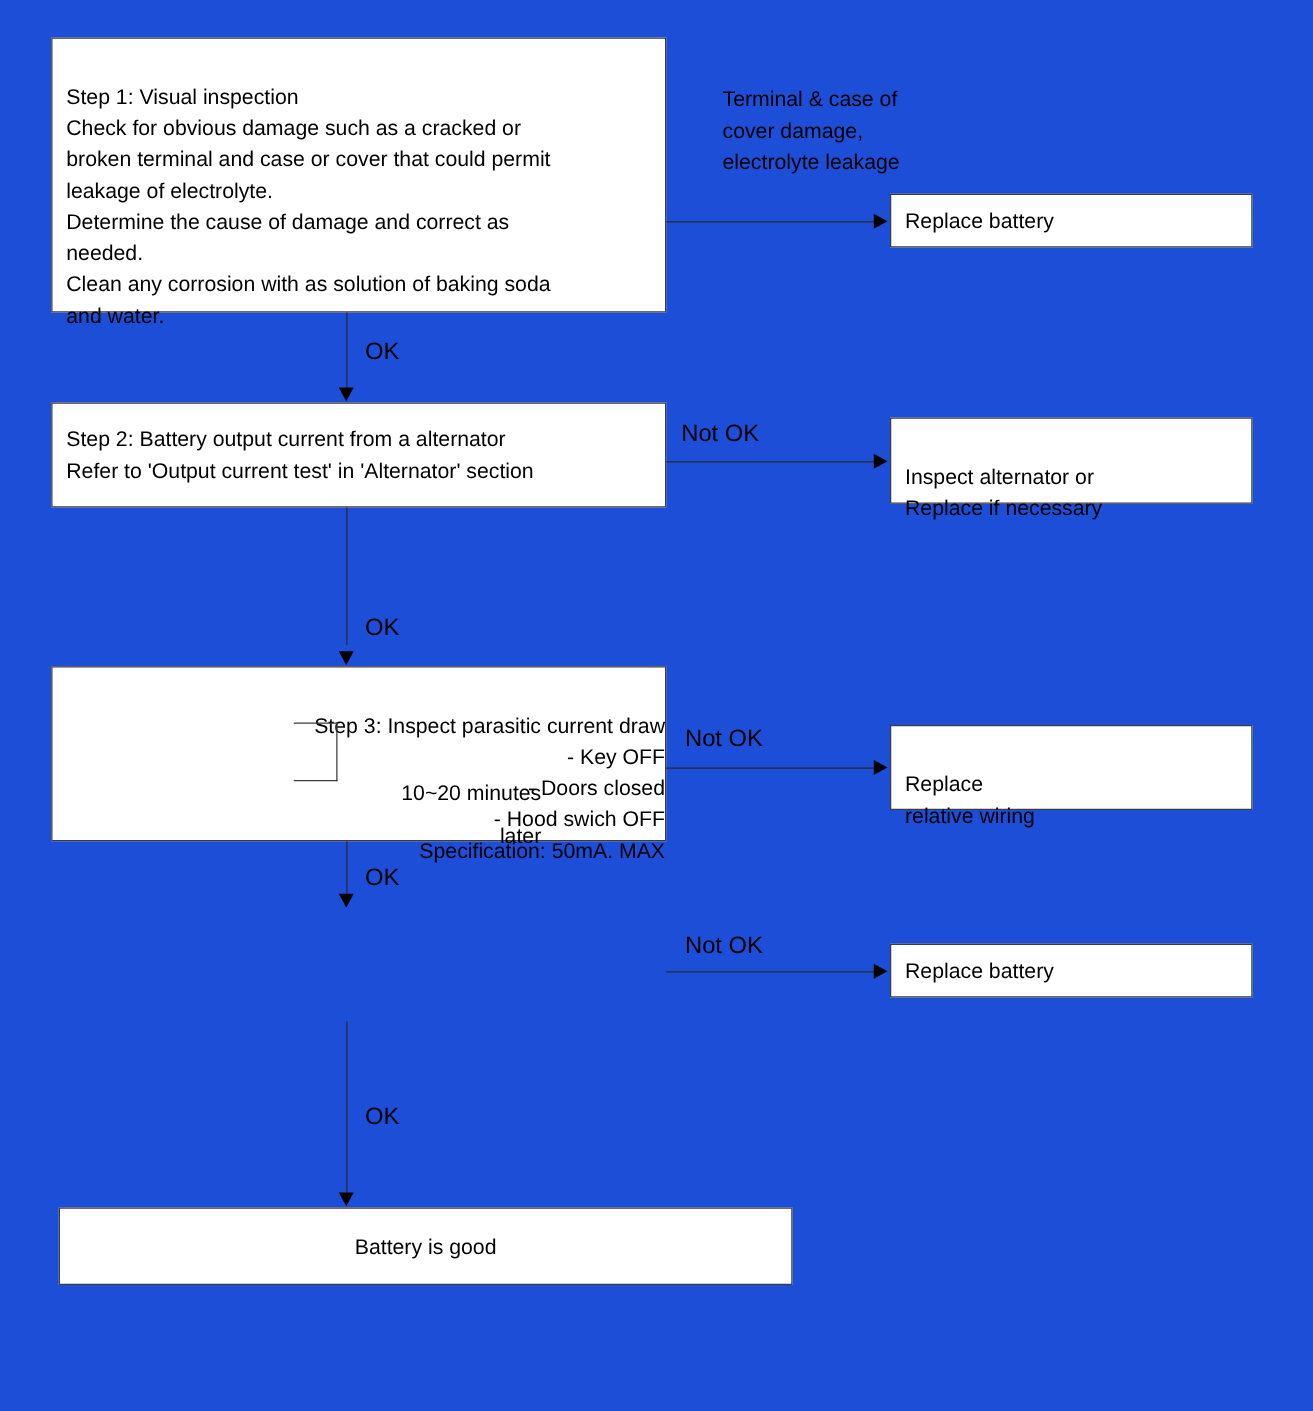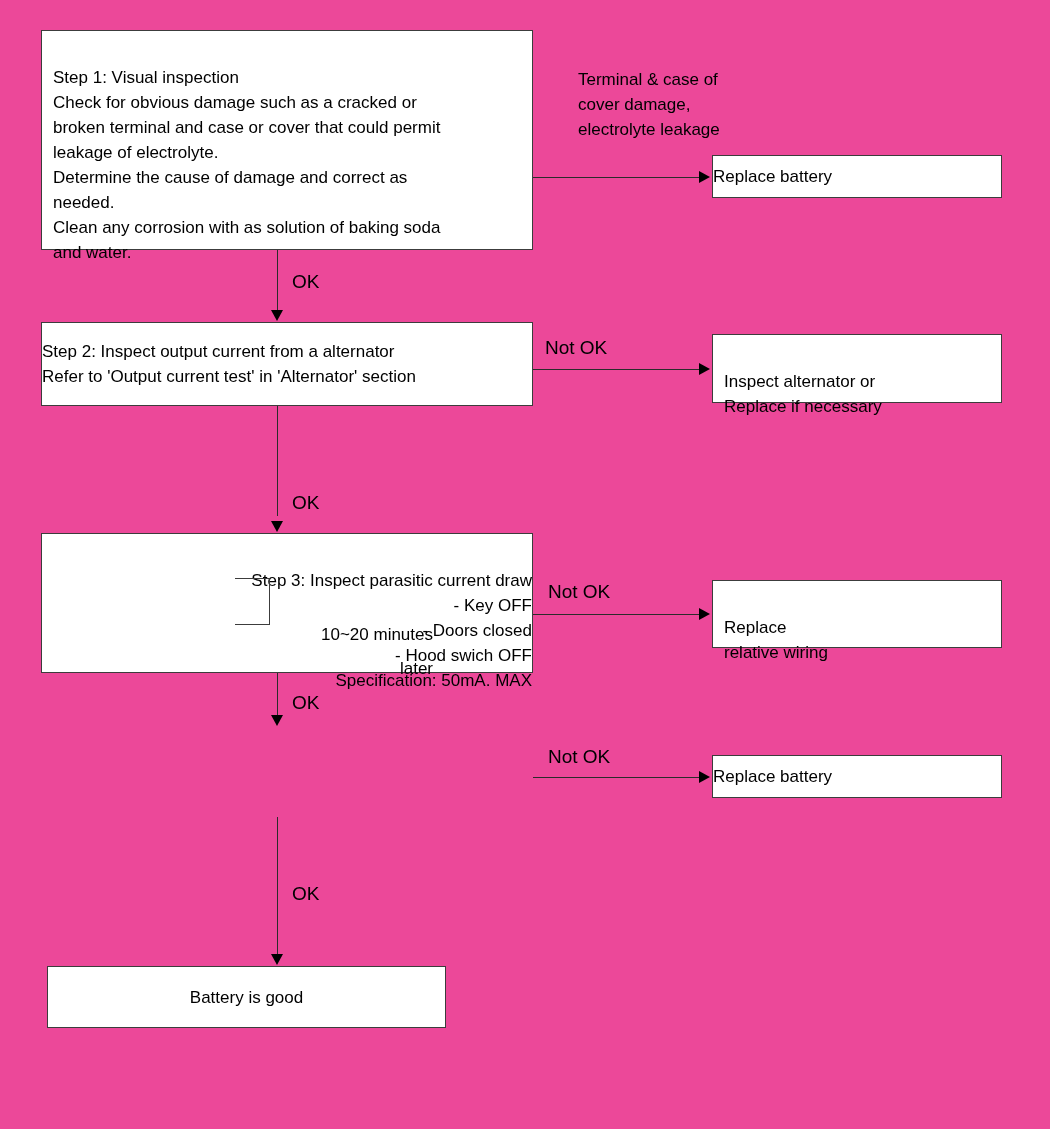--- a/index.html
+++ b/index.html
@@ -9,21 +9,21 @@
     background: #ffffff;
   }
   body {
     font-family: "Liberation Sans", sans-serif;
     color: #000000;
   }
   #canvas {
     position: relative;
     width: 1050px;
     height: 1129px;
-    background: #ec4899;
+    background: #1d4ed8;
     overflow: hidden;
   }
   .box {
     position: absolute;
     box-sizing: border-box;
     border: 1.5px solid #3c3c3c;
     background: #ffffff;
     font-size: 17px;
     line-height: 25px;
     color: #000000;
@@ -36,21 +36,21 @@
     display: flex;
     align-items: center;
     justify-content: center;
     text-align: center;
     padding: 0;
   }
   .box-mid {
     display: flex;
     align-items: center;
     justify-content: flex-start;
-    padding-left: 0;
+    padding-left: 11px;
   }
   .note {
     position: absolute;
     font-size: 17px;
     line-height: 25px;
     white-space: pre-line;
     color: #000000;
   }
   .edge-label {
     position: absolute;
@@ -130,21 +130,21 @@
     <span>Replace battery</span>
   </div>
 
   <div class="vline" style="left:277px; top:250px; height:60px;"></div>
   <div class="arrow-down" style="left:271px; top:310px;"></div>
   <div class="edge-label" style="left:292px; top:272px;">
     <span>OK</span>
   </div>
 
   <div class="box box-mid" style="left:41px; top:322px; width:492px; height:84px;">
-    <span>Step 2: Inspect output current from a alternator
+    <span>Step 2: Battery output current from a alternator
 Refer to 'Output current test' in 'Alternator' section</span>
   </div>
 
   <div class="hline" style="left:533px; top:369px; width:167px;"></div>
   <div class="arrow-right" style="left:699px; top:363px;"></div>
   <div class="edge-label" style="left:545px; top:338px;">
     <span>Not OK</span>
   </div>
 
   <div class="box box-pad" style="left:712px; top:334px; width:290px; height:69px;">
@@ -200,17 +200,17 @@
   <div class="box box-mid" style="left:712px; top:755px; width:290px; height:43px;">
     <span>Replace battery</span>
   </div>
 
   <div class="vline" style="left:277px; top:817px; height:138px;"></div>
   <div class="arrow-down" style="left:271px; top:954px;"></div>
   <div class="edge-label" style="left:292px; top:884px;">
     <span>OK</span>
   </div>
 
-  <div class="box box-center" style="left:47px; top:966px; width:399px; height:62px;">
+  <div class="box box-center" style="left:47px; top:966px; width:587px; height:62px;">
     <span>Battery is good</span>
   </div>
 
 </div>
 
 </body></html>

